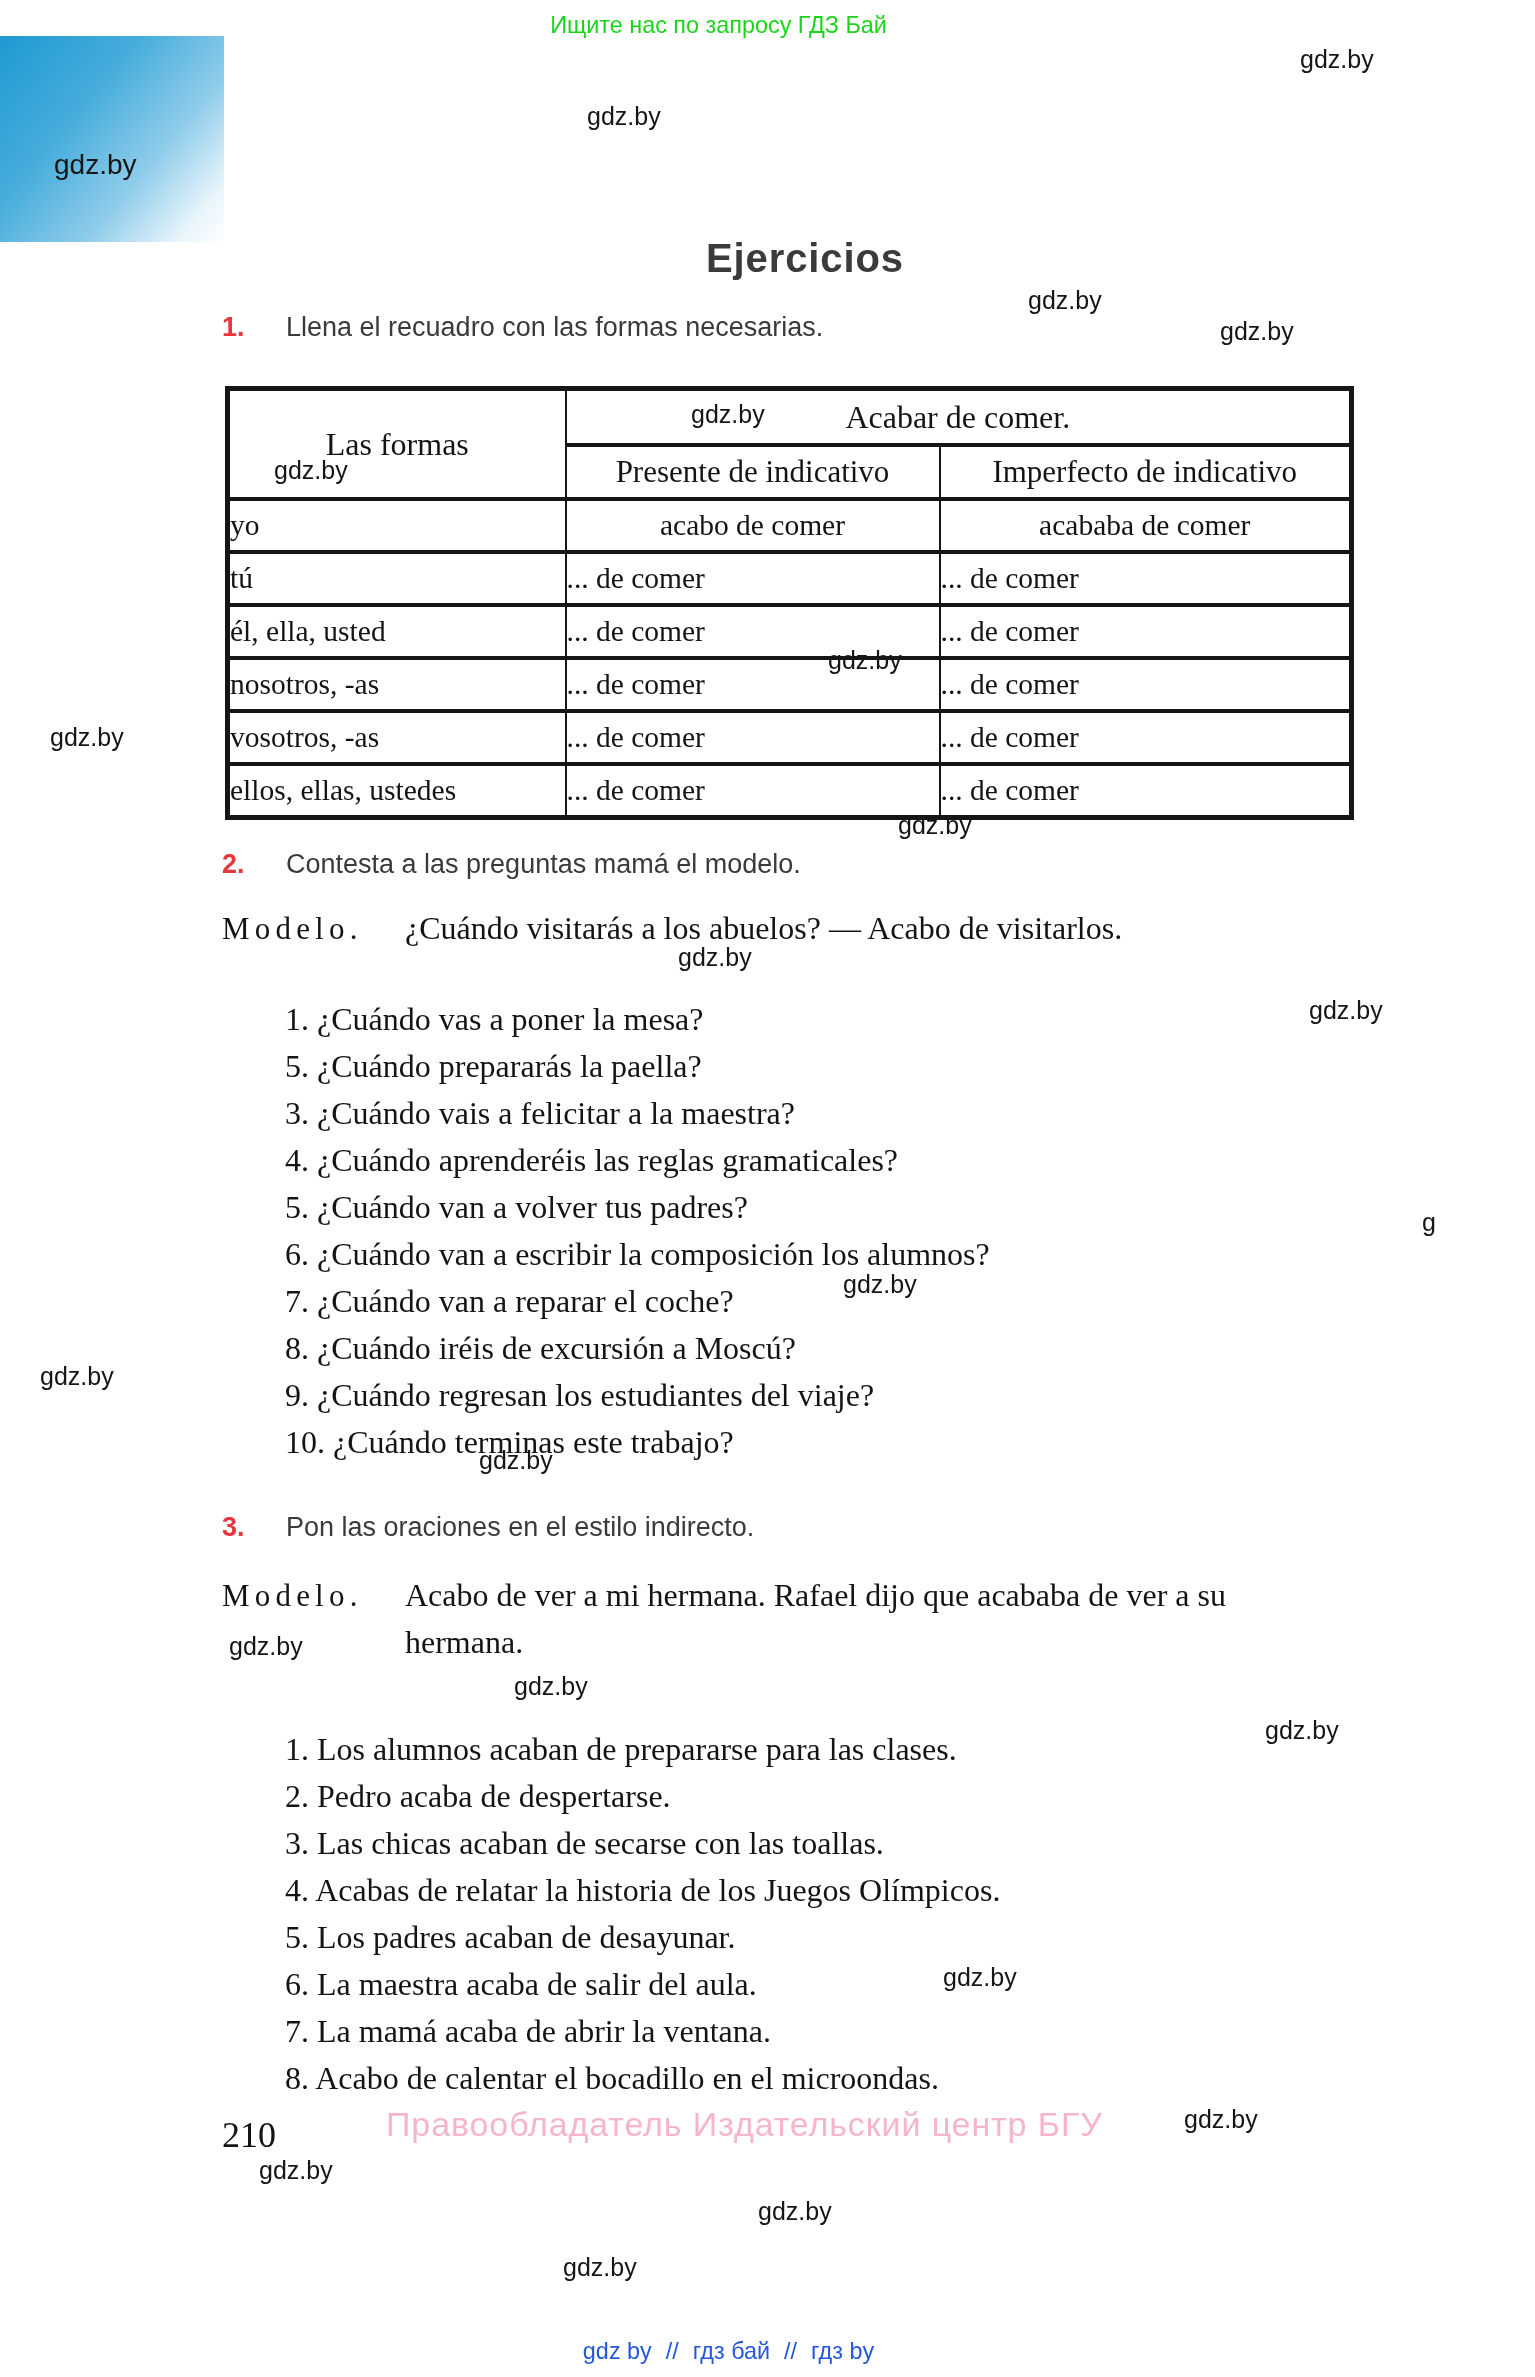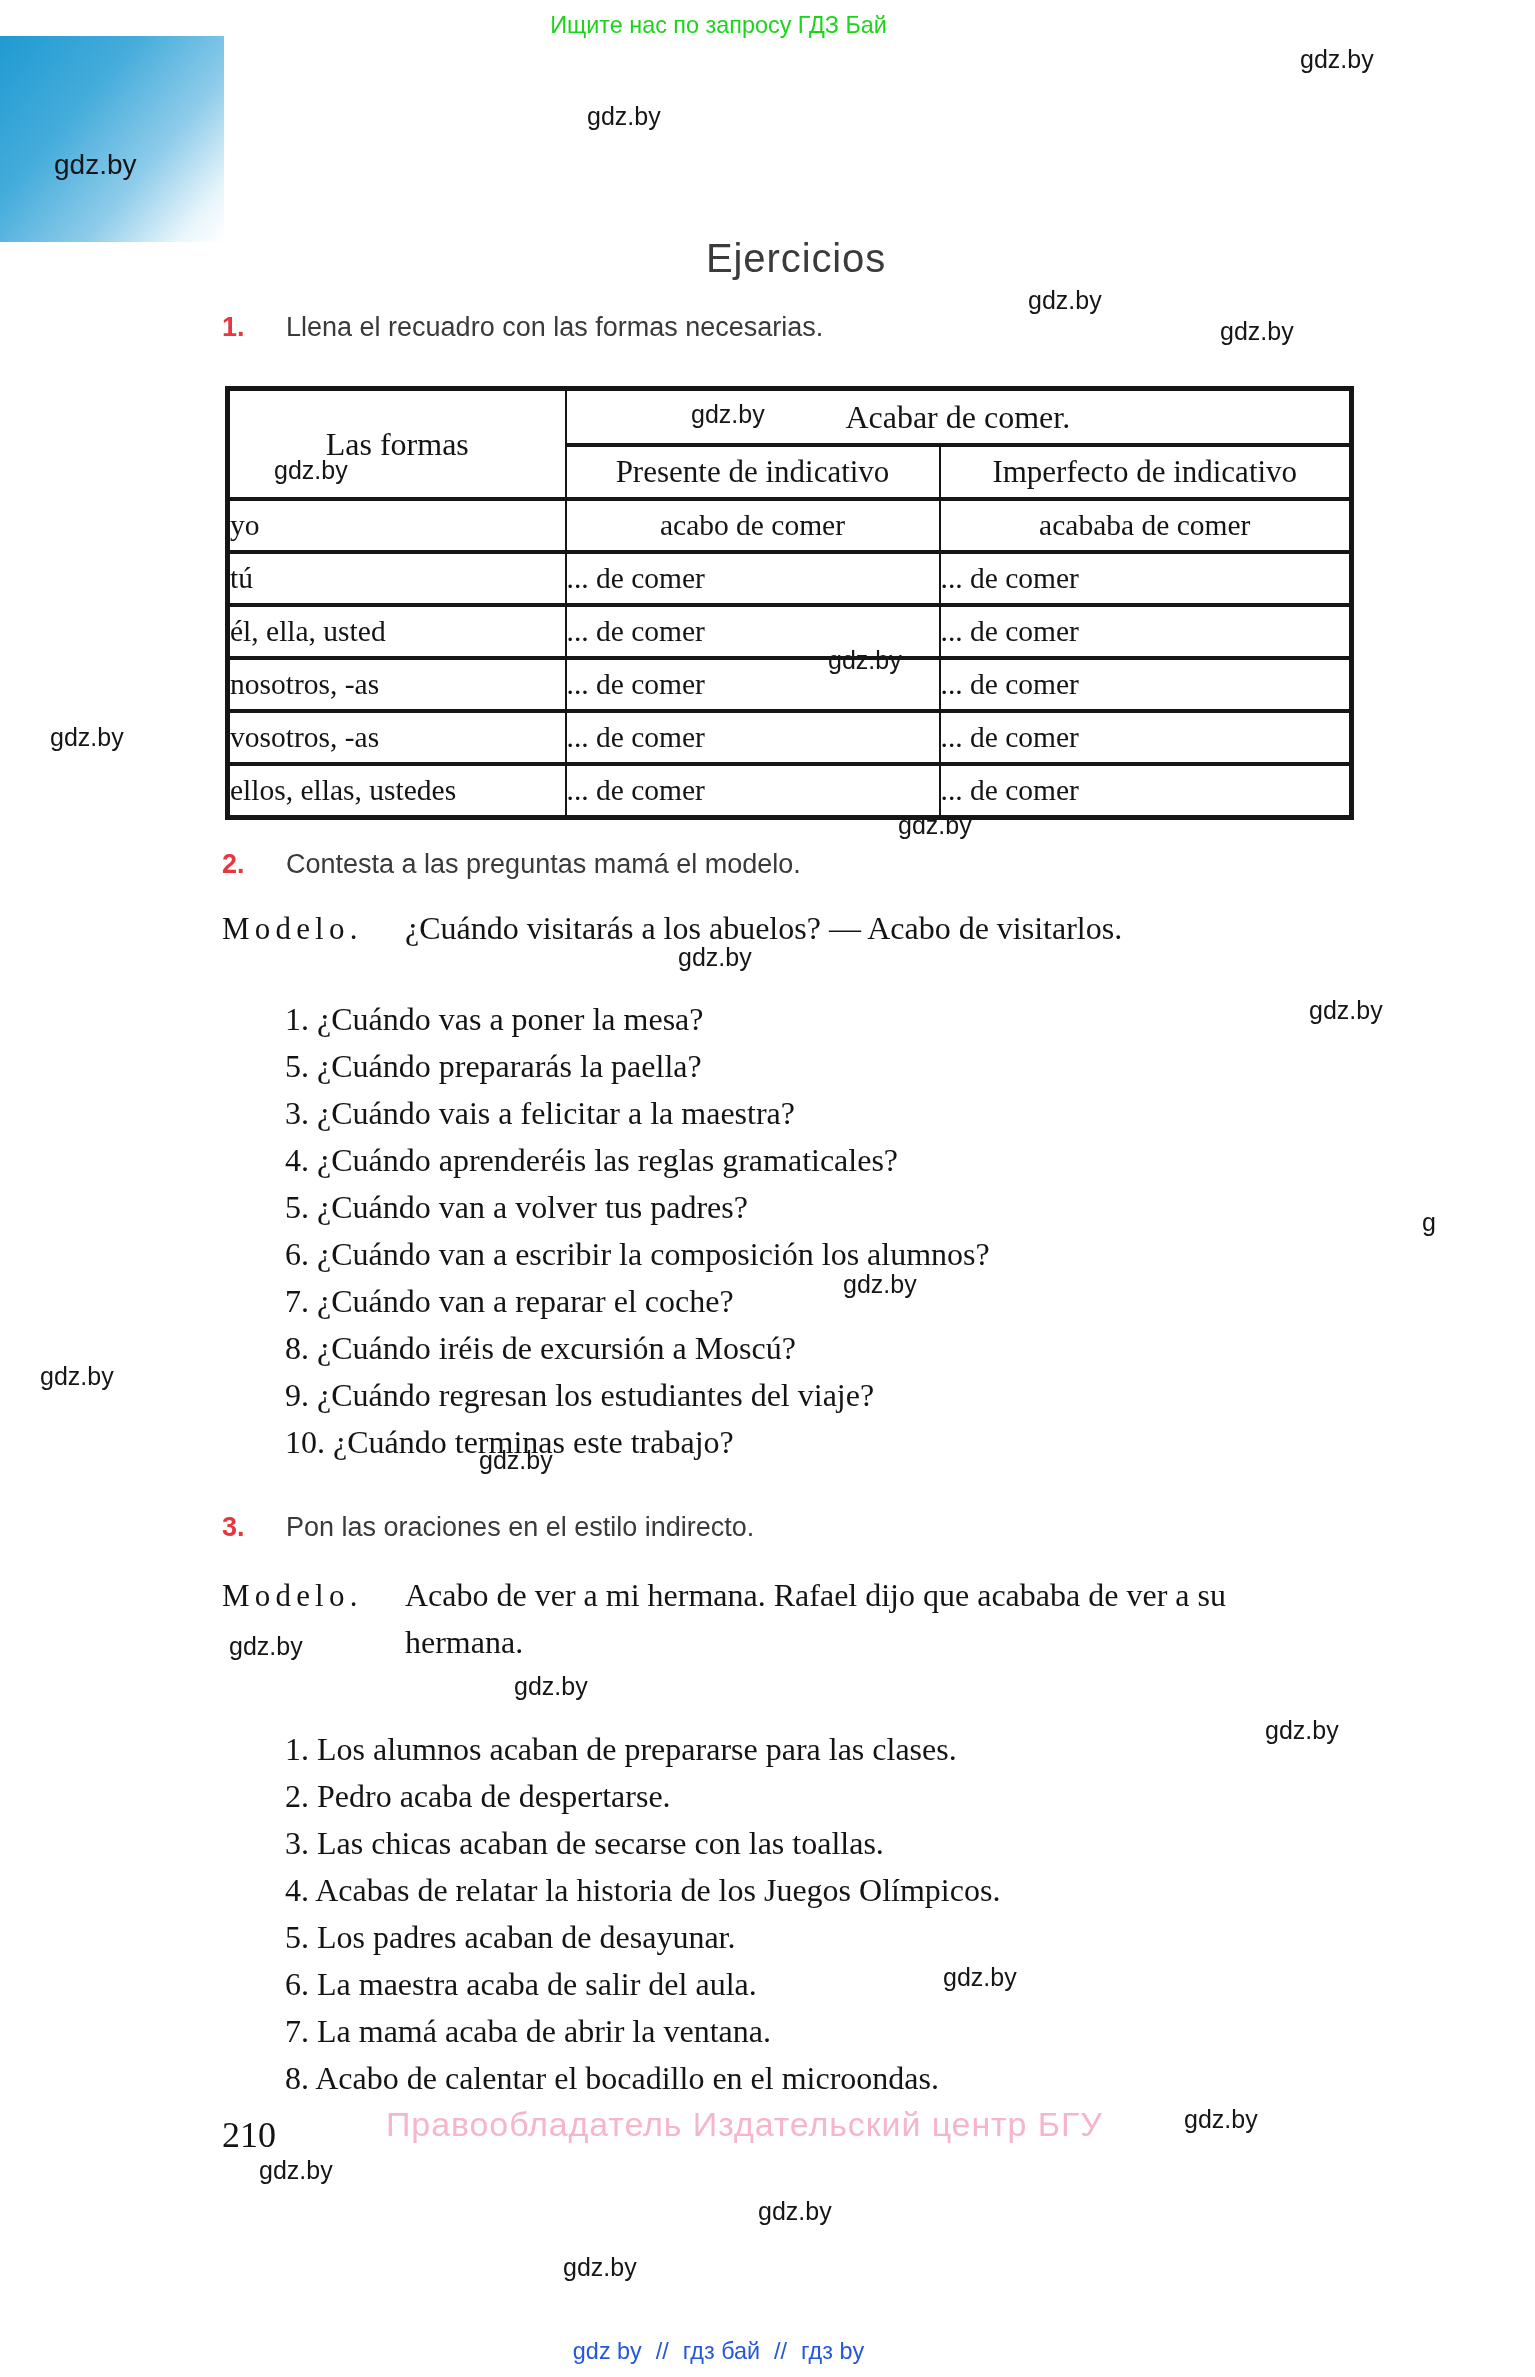--- a/index.html
+++ b/index.html
@@ -24,21 +24,21 @@
 
   
   .wm {
     position:absolute; font-size:25px; color:#161616;
     font-family:"Liberation Sans", sans-serif; white-space:nowrap;
   }
   .wm-box { font-size:28px; }
 
   .title {
     position:absolute; left:706px; top:236px; margin:0;
-    font-size:40px; font-weight:400; letter-spacing:0.9px; color:#3b3b3d;
+    font-size:40px; font-weight:700; letter-spacing:0.9px; color:#3b3b3d;
     font-family:"Liberation Sans", sans-serif;
   }
 
   .ex-header { position:absolute; left:222px; white-space:nowrap;
     font-size:27px; color:#3a3a3c; }
   .ex-num { display:inline-block; width:64px; color:#e8363e; font-weight:700; }
 
   
   .conj-table {
     position:absolute; left:225px; top:386px; width:1125px;
@@ -72,21 +72,21 @@
   .qlist { position:absolute; left:285px; line-height:47px;
     font-family:"Liberation Serif", "DejaVu Serif", serif;
     font-size:32px; color:#141414; white-space:nowrap; }
 
   
   .page-num { position:absolute; left:222px; top:2114px;
     font-family:"Liberation Serif", "DejaVu Serif", serif;
     font-size:36px; color:#141414; }
   .copyright { position:absolute; left:386px; top:2105px;
     font-size:34px; color:#f6b5c9; letter-spacing:0.9px; white-space:nowrap; }
-  .footer-links { position:absolute; left:0; top:2338px; width:100%;
+  .footer-links { position:absolute; left:10px; top:2338px; width:100%;
     text-align:center; font-size:23.4px; color:#2458d8; }
   .footer-links a { color:#2458d8; text-decoration:none; }
   .footer-links .sep { margin:0 14px; }
 </style>
 </head>
 <body>
 
 <div class="page">
 
   <div class="banner">Ищите нас по запросу ГДЗ Бай</div>

